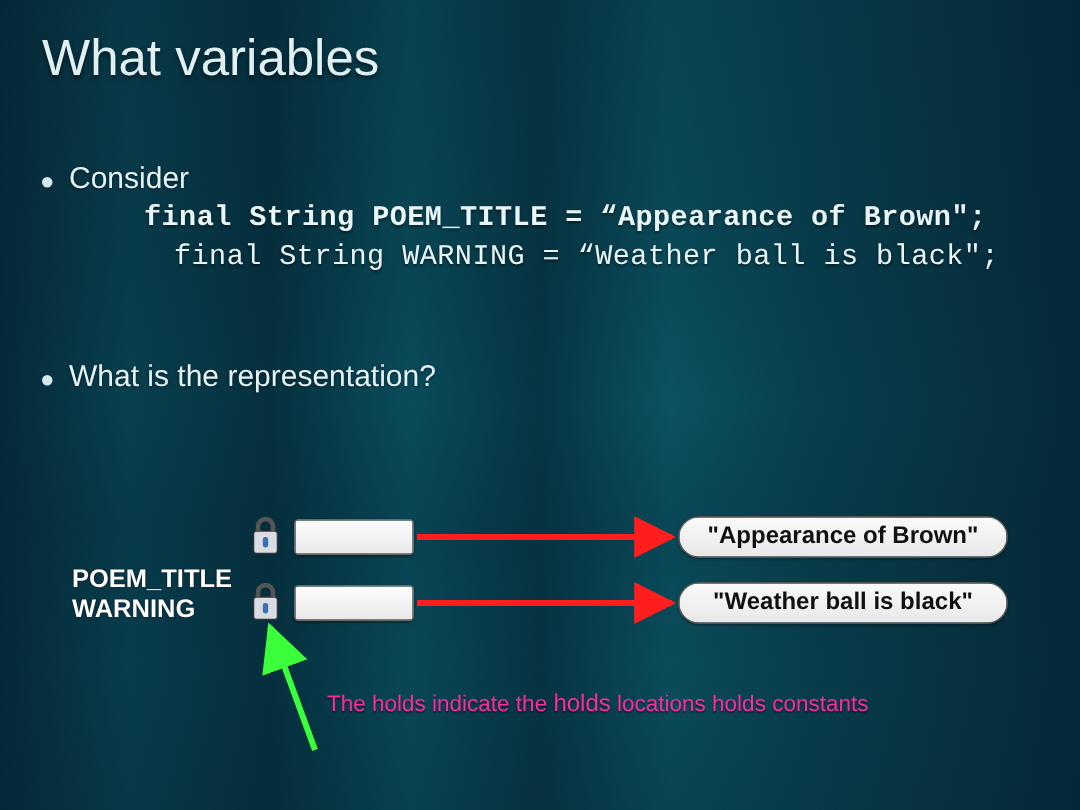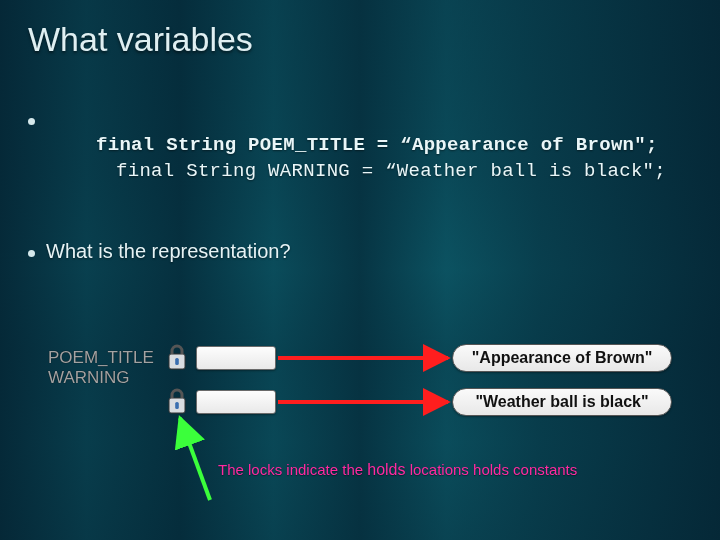--- a/index.html
+++ b/index.html
@@ -43,23 +43,24 @@
     color: #e9f6f8; text-shadow: 0 1px 2px rgba(0,0,0,0.45);
     white-space: pre;
   }
   .c1 { top: 134px; font-weight: bold; }
   .c2 { top: 160px; margin-left: 20px; }
 
   .diag { position: absolute; left: 0; top: 0; width: 720px; height: 540px; }
 
   .varlabel {
     position: absolute;
-    font-size: 17px; font-weight: 400;
-    color: #a3a3a3;
+    font-size: 17px; font-weight: 700;
+    color: #ffffff;
     text-shadow: 0 0 1px #000;
+    margin-top: 28px;
   }
   .vl1 { left: 48px; top: 348px; }
   .vl2 { left: 48px; top: 368px; }
 
   .lock {
     position: absolute;
     width: 22px; height: 30px;
   }
   .lock1 { left: 166px; top: 342px; }
   .lock2 { left: 166px; top: 386px; }
@@ -101,20 +102,21 @@
   }
   .caption .mem { font-size: 16px; }
 </style>
 </head>
 <body>
 
 <div class="title">What variables</div>
 
 <div class="bullet-row b1">
   <span class="bullet-dot"></span>
+  <span class="btext">Consider</span>
 </div>
 
 <div class="code c1">final String POEM_TITLE = “Appearance of Brown";</div>
 <div class="code c2">final String WARNING = “Weather ball is black";</div>
 
 <div class="bullet-row b2">
   <span class="bullet-dot"></span>
   <span class="btext">What is the representation?</span>
 </div>
 
@@ -150,14 +152,14 @@
     <marker id="ah-green" viewBox="0 0 10 10" refX="9" refY="5" markerWidth="8" markerHeight="8" orient="auto">
       <path d="M0,0 L10,5 L0,10 Z" fill="#3bff3b"></path>
     </marker>
   </defs>
   <line x1="278" y1="358" x2="448" y2="358" stroke="#ff1e1e" stroke-width="4" marker-end="url(#ah-red)"></line>
   <line x1="278" y1="402" x2="448" y2="402" stroke="#ff1e1e" stroke-width="4" marker-end="url(#ah-red)"></line>
   <line x1="210" y1="500" x2="180" y2="418" stroke="#3bff3b" stroke-width="4" marker-end="url(#ah-green)"></line>
 </svg>
 
 <div class="caption">
-  <span>The locks indicate  the </span><span class="mem">holds</span><span> locations holds constants</span>
+  <span>The holds indicate  the </span><span class="mem">holds</span><span> locations holds constants</span>
 </div>
 
 </body></html>

